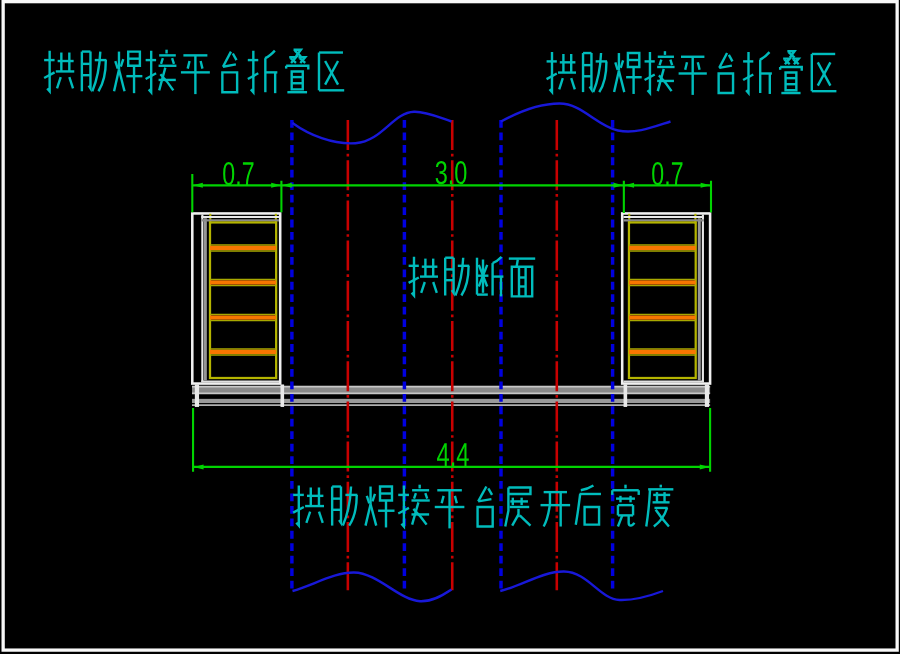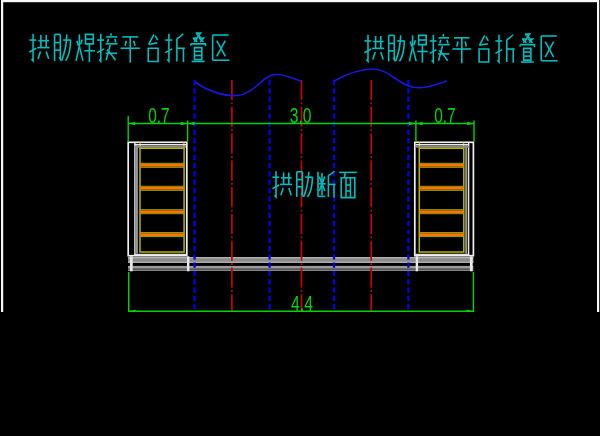--- a/index.html
+++ b/index.html
@@ -1,15 +1,15 @@
 <!DOCTYPE html>
 <html><head><meta charset="utf-8">
 <style>
 html,body{margin:0;padding:0;background:#000;}
-#stage{position:relative;width:600px;height:312px;background:#000;overflow:hidden;}
+#stage{position:relative;width:600px;height:436px;background:#000;overflow:hidden;}
 svg{position:absolute;left:0;top:0;}
 text{font-family:"Liberation Sans",sans-serif;font-size:22px;fill:#00d400;}
 </style></head>
 <body>
 <div id="stage">
 <svg width="600" height="436" viewBox="0 0 600 436">
 <defs>
 <g id="c0">
           <path d="M20,4 V90 L12,84" vector-effect="non-scaling-stroke"></path>
           <path d="M2,24 H36" vector-effect="non-scaling-stroke"></path>

